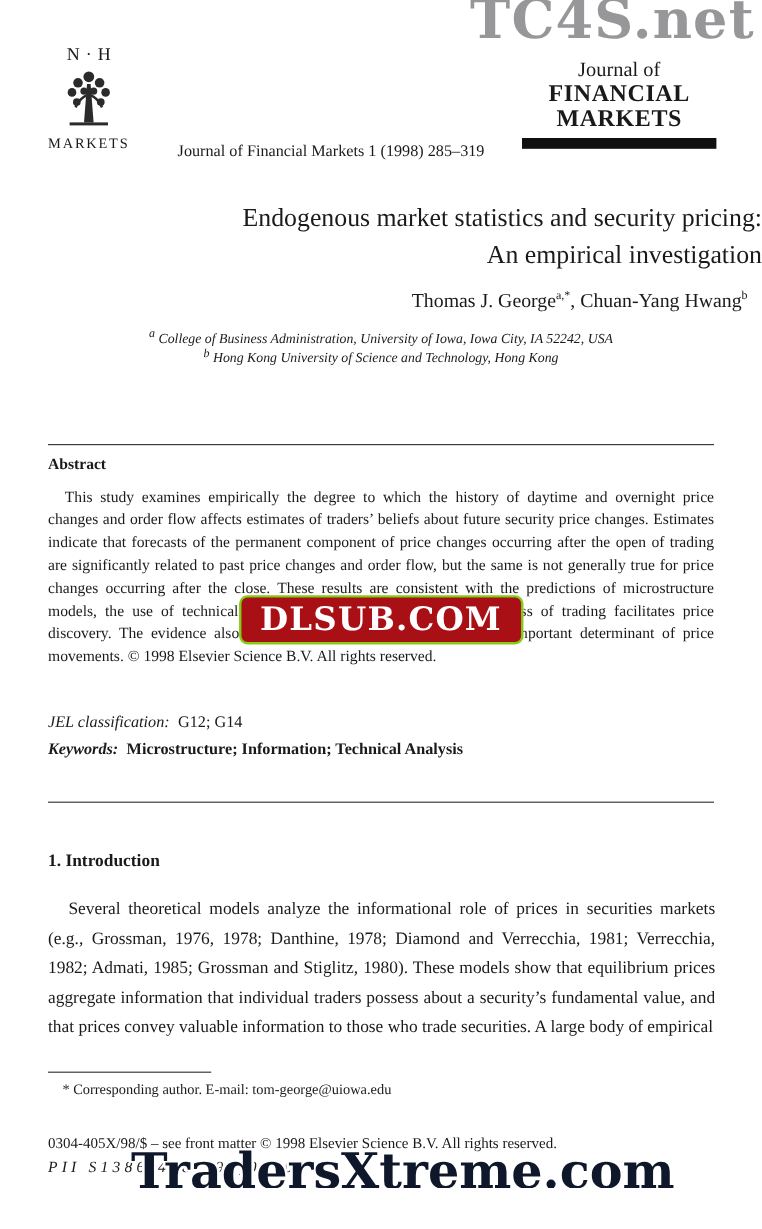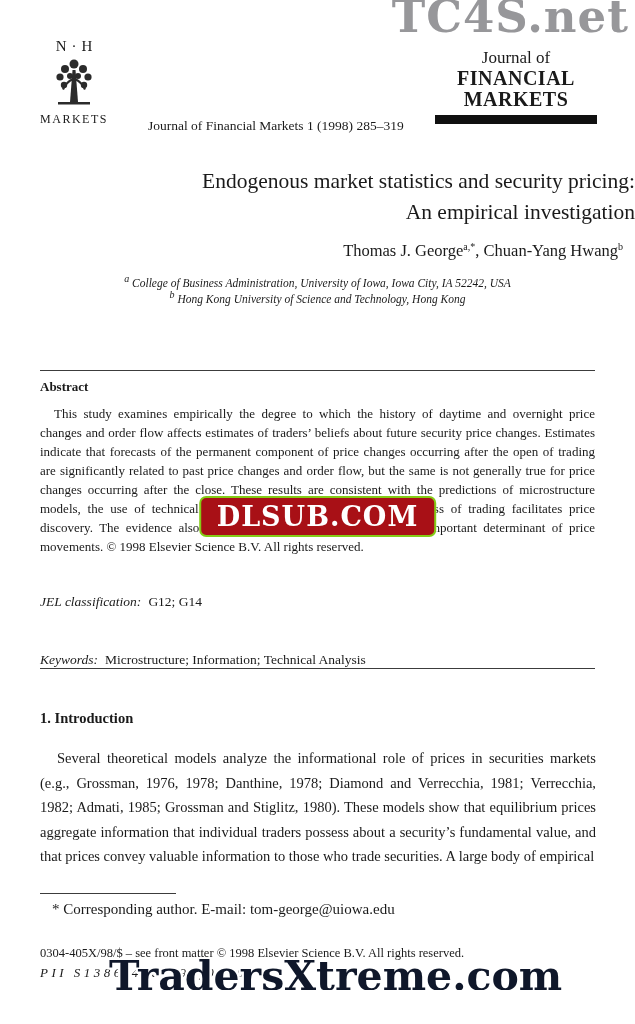--- a/index.html
+++ b/index.html
@@ -53,33 +53,33 @@
             font-style:italic; font-size:11.5px; line-height:16px; }
 
   
   .rule { position:absolute; left:40px; right:40px; border-top:1px solid #3c3c3c; }
   .rule-abstract { top:370px; }
   .abs-head { position:absolute; top:379px; left:40px; font-weight:bold; font-size:13px; }
   .abs-body { position:absolute; top:404px; left:40px; width:555px;
               font-size:13px; line-height:19px; text-align:justify; text-indent:14px; }
 
   .jel { position:absolute; top:594px; left:40px; font-size:13.5px; }
-  .keywords { position:absolute; top:652px; left:40px; font-size:13.5px; }
+  .keywords { position:absolute; top:616px; left:40px; font-size:13.5px;font-weight:bold; }
   .label-italic { font-style:italic; }
   .class-value { margin-left:7px; }
   .rule-keywords { top:668px; }
 
   
   .intro-head { position:absolute; top:710px; left:40px; font-weight:bold; font-size:14.5px; }
   .intro-body { position:absolute; top:746px; left:40px; width:556px;
                 font-size:14.5px; line-height:24.5px; text-align:justify; text-indent:17px; }
 
   
   .fn-rule { position:absolute; top:893px; left:40px; width:136px; border-top:1px solid #3c3c3c; }
-  .footnote { position:absolute; top:901px; left:40px; font-size:15px; text-indent:12px; }
+  .footnote { position:absolute; top:901px; left:40px; font-size:12px; text-indent:12px; }
   .footer1 { position:absolute; top:946px; left:40px; font-size:12.5px; }
   .footer2 { position:absolute; top:965px; left:40px; font-size:13px;
              font-style:italic; letter-spacing:3.5px; }
 </style>
 </head>
 <body>
 
 <div class="page">
 
   <div class="logo">

